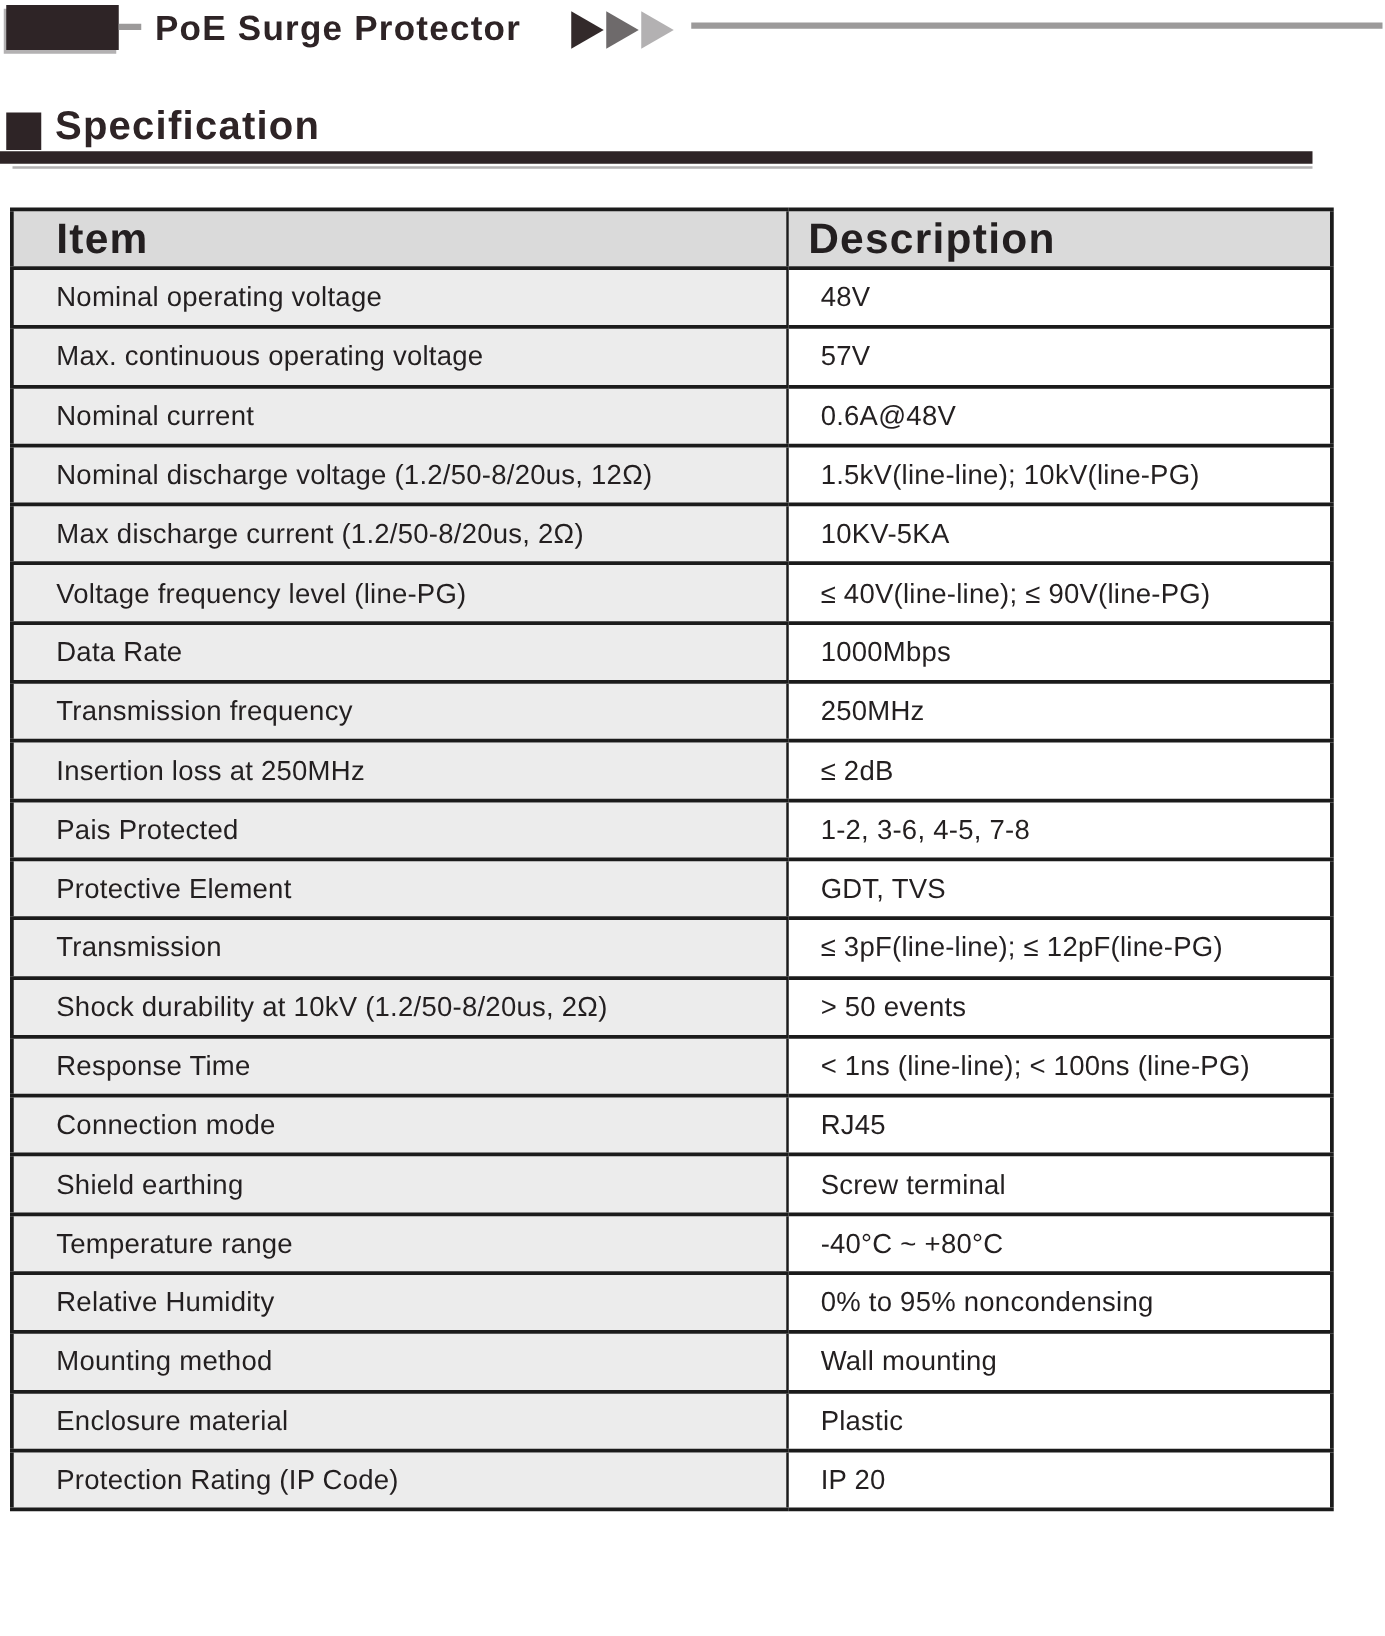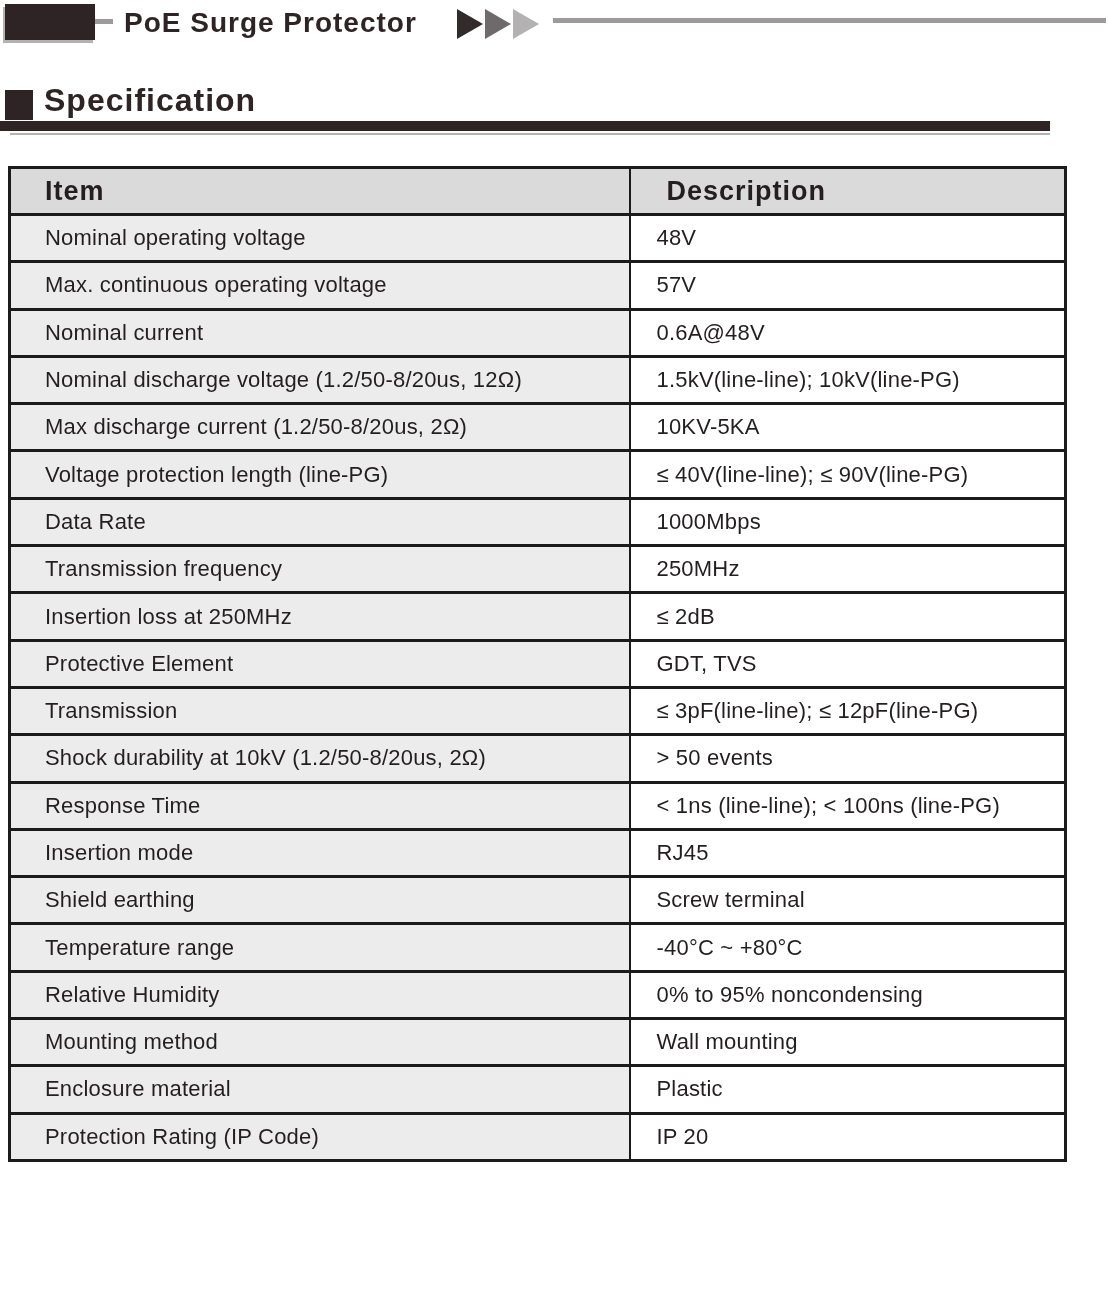--- a/index.html
+++ b/index.html
@@ -83,24 +83,24 @@
   }
   table.spec th, table.spec td{
     border-left-width:2px;border-right-width:2px;
     vertical-align:middle;text-align:left;
     overflow:hidden;white-space:nowrap;
   }
   col.item-col{width:620px;}
   col.desc-col{width:436px;}
   th{
     height:44px;background:var(--header-row-bg);
-    font-size:27px;font-weight:bold;letter-spacing:1px;
+    font-size:34px;font-weight:bold;letter-spacing:1px;
   }
   th.item-h{padding:0 0 0 34px;}
-  th.desc-h{padding:0 0 0 36px;}
+  th.desc-h{padding:0 0 0 16px;}
   td{height:44.3px;font-size:22px;font-weight:normal;letter-spacing:0.2px;}
   td.item-cell{background:var(--item-cell-bg);padding:0 4px 0 34px;}
   td.desc-cell{background:var(--description-cell-bg);padding:0 4px 0 26px;}
 </style>
 </head>
 <body>
 
 <div class="banner-rect"></div>
 <div class="banner-dash"></div>
 <div class="banner-title">PoE Surge Protector</div>
@@ -142,53 +142,57 @@
       </tr>
       <tr>
         <td class="item-cell">Nominal discharge voltage (1.2/50-8/20us, 12Ω)</td>
         <td class="desc-cell">1.5kV(line-line); 10kV(line-PG)</td>
       </tr>
       <tr>
         <td class="item-cell">Max discharge current (1.2/50-8/20us, 2Ω)</td>
         <td class="desc-cell">10KV-5KA</td>
       </tr>
       <tr>
-        <td class="item-cell">Voltage protection length (line-PG)</td>
+        <td class="item-cell">Voltage frequency level (line-PG)</td>
         <td class="desc-cell">≤ 40V(line-line); ≤ 90V(line-PG)</td>
       </tr>
       <tr>
         <td class="item-cell">Data Rate</td>
         <td class="desc-cell">1000Mbps</td>
       </tr>
       <tr>
         <td class="item-cell">Transmission frequency</td>
         <td class="desc-cell">250MHz</td>
       </tr>
       <tr>
         <td class="item-cell">Insertion loss at 250MHz</td>
         <td class="desc-cell">≤ 2dB</td>
       </tr>
       <tr>
+        <td class="item-cell">Pais Protected</td>
+        <td class="desc-cell">1-2, 3-6, 4-5, 7-8</td>
+      </tr>
+      <tr>
         <td class="item-cell">Protective Element</td>
         <td class="desc-cell">GDT, TVS</td>
       </tr>
       <tr>
         <td class="item-cell">Transmission</td>
         <td class="desc-cell">≤ 3pF(line-line); ≤ 12pF(line-PG)</td>
       </tr>
       <tr>
         <td class="item-cell">Shock durability at 10kV (1.2/50-8/20us, 2Ω)</td>
         <td class="desc-cell">&gt; 50 events</td>
       </tr>
       <tr>
         <td class="item-cell">Response Time</td>
         <td class="desc-cell">&lt; 1ns (line-line); &lt; 100ns (line-PG)</td>
       </tr>
       <tr>
-        <td class="item-cell">Insertion mode</td>
+        <td class="item-cell">Connection mode</td>
         <td class="desc-cell">RJ45</td>
       </tr>
       <tr>
         <td class="item-cell">Shield earthing</td>
         <td class="desc-cell">Screw terminal</td>
       </tr>
       <tr>
         <td class="item-cell">Temperature range</td>
         <td class="desc-cell">-40°C ~ +80°C</td>
       </tr>

